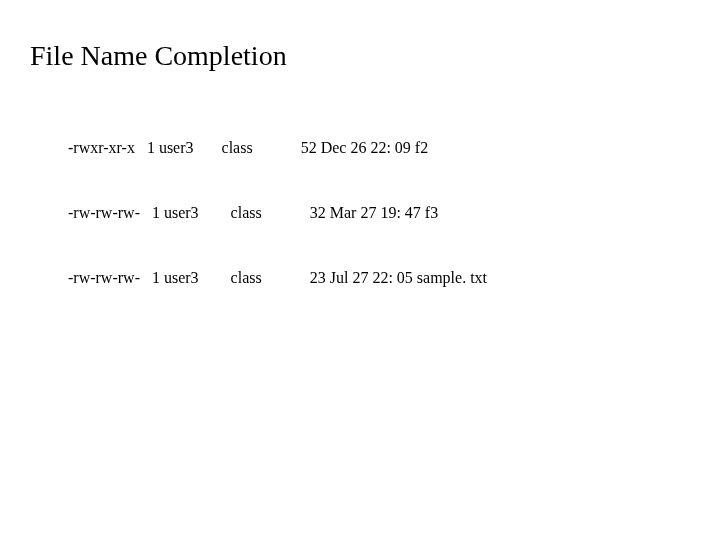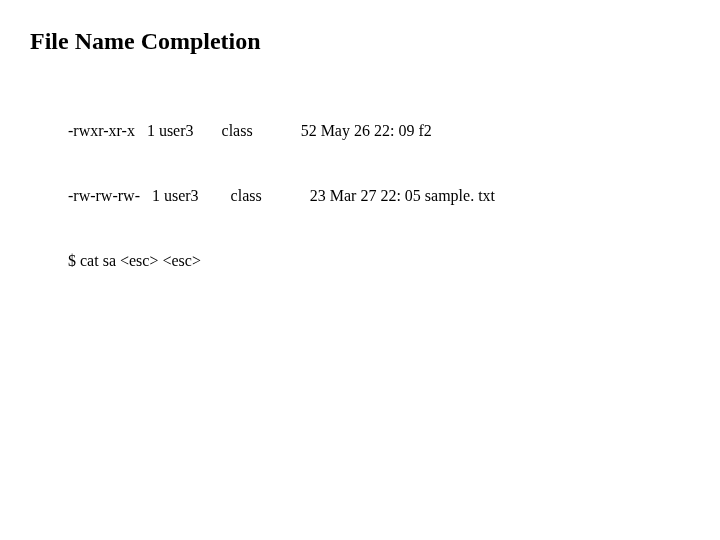--- a/index.html
+++ b/index.html
@@ -9,40 +9,40 @@
     height: 540px;
     background: #ffffff;
     font-family: "Times New Roman", Times, serif;
     color: #000;
   }
   .page {
     padding: 28px 0 0 30px;
     box-sizing: border-box;
   }
   .title {
-    font-size: 24px;
-    font-weight: bold;
-    margin: 0 0 22px 0;
+    font-size: 28px;
+    font-weight: normal;
+    margin: 12px 0 22px 0;
   }
   .content {
     margin-left: 38px;
     font-size: 16px;
     line-height: 1.35;
     white-space: pre;
   }
 </style>
 </head>
 <body>
 
 <div class="page">
   <h1 class="title">File Name Completion</h1>
   <div class="content">
-    <div>-rwxr-xr-x   1 user3       class            52 May 26 22: 09 f2</div>
-    <div>-rw-rw-rw-   1 user3        class            23 Mar 27 22: 05 sample. txt</div>
-    <div>$ cat sa &lt;esc&gt; &lt;esc&gt;</div>
+    <div>-rwxr-xr-x   1 user3       class            52 Dec 26 22: 09 f2</div>
+    <div>-rw-rw-rw-   1 user3        class            32 Mar 27 19: 47 f3</div>
+    <div>-rw-rw-rw-   1 user3        class            23 Jul 27 22: 05 sample. txt</div>
     
     
     
     
     
     
     
     
   </div>
 </div>

